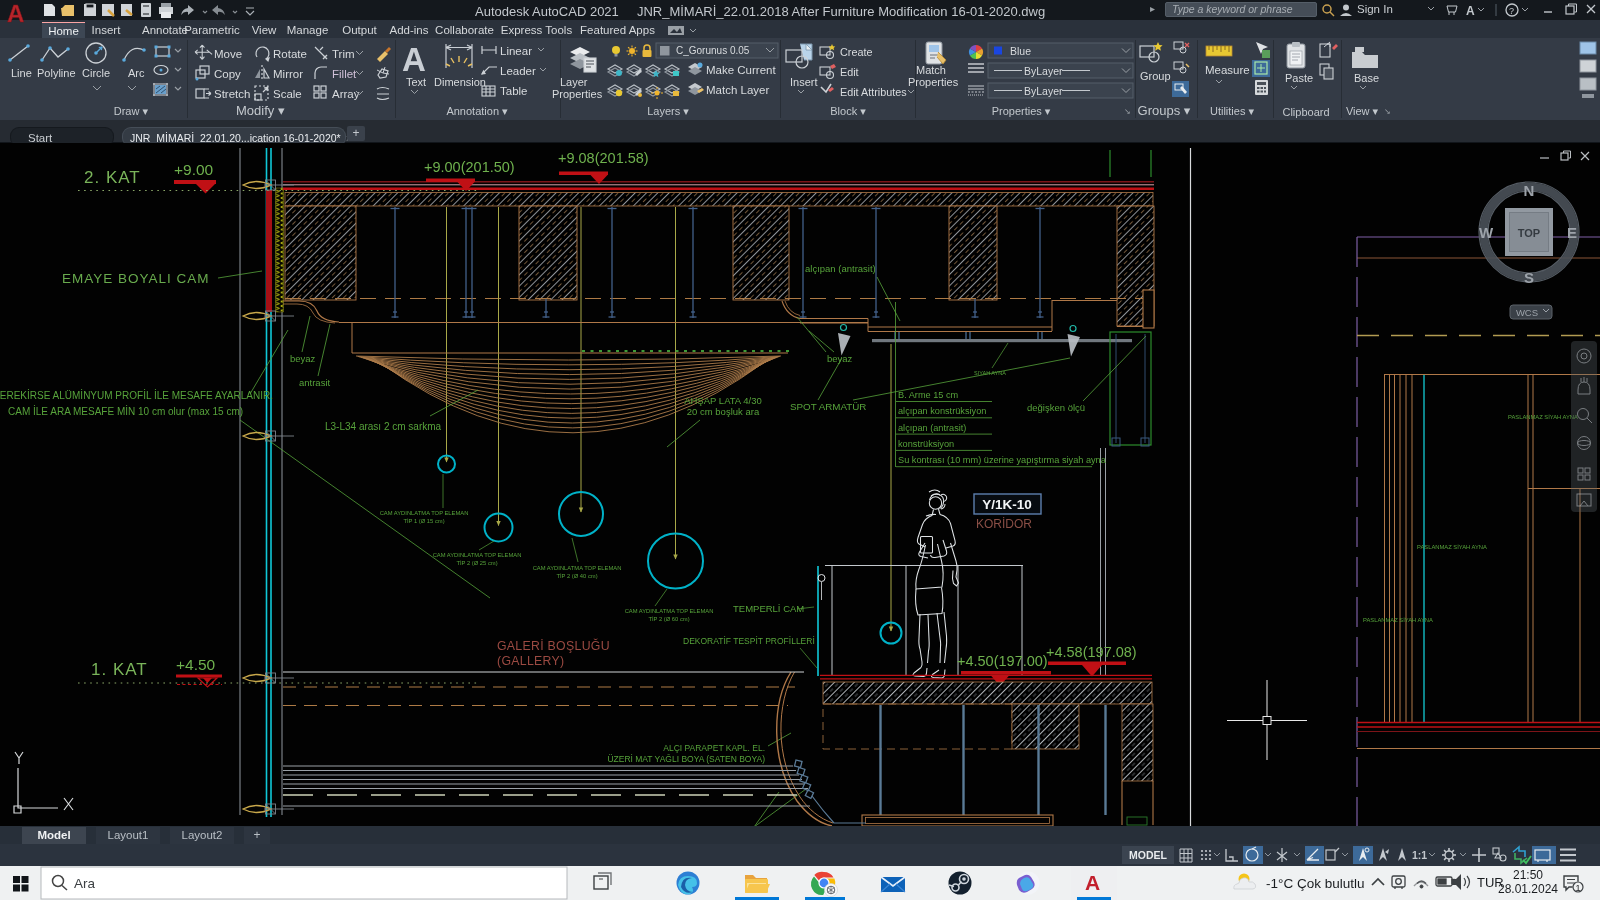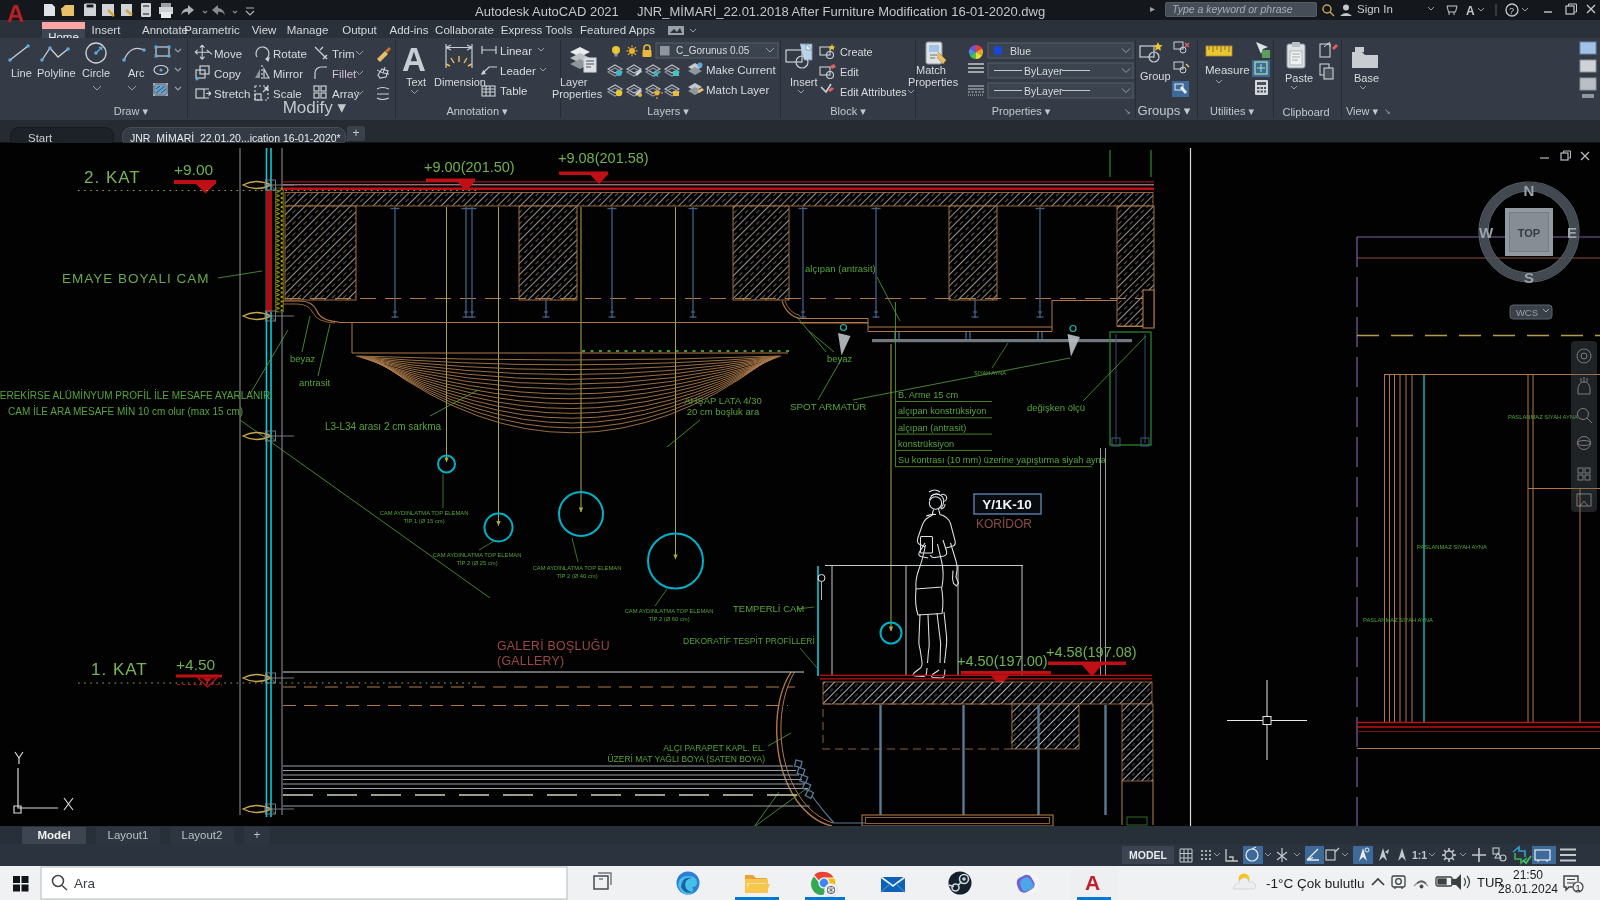--- a/index.html
+++ b/index.html
@@ -60,21 +60,21 @@
 <rect x="246" y="3" width="8" height="8" fill="none" stroke="#c3c8cd" stroke-width="1.2"></rect>
         <path d="M248.5,3 v-2 h8 v8 h-2" fill="none" stroke="#c3c8cd" stroke-width="1"></path>
 <path d="M267,2 l8,8 M275,2 l-8,8" stroke="#c3c8cd" stroke-width="1.3"></path>
 </svg>
 <div class="abs" style="left:1357px;top:3px;font-size:11.5px;color:#c9cdd1;">Sign In</div>
 </div>
 <div id="menurow">
       <svg class="abs" style="left:5px;top:-19px" width="28" height="26" viewBox="0 0 28 26">
         <text x="2" y="21" font-size="24" font-weight="bold" fill="#b6242a" font-family="Liberation Serif,serif" stroke="#7d1418" stroke-width="0.5">A</text>
       </svg>
-      <div class="mtab" style="left:42px;width:43px;background:#3d4754;color:#eef1f3;border-top:7px solid #fca5a5;">Home</div>
+      <div class="mtab" style="left:42px;width:43px;background:#3d4754;color:#eef1f3;border-top:1px solid #fca5a5;">Home</div>
       <div class="mtab" style="left:87px;width:38px;">Insert</div>
       <div class="mtab" style="left:138px;width:54px;">Annotate</div>
       <div class="mtab" style="left:182px;width:60px;">Parametric</div>
       <div class="mtab" style="left:247px;width:34px;">View</div>
       <div class="mtab" style="left:284px;width:47px;">Manage</div>
       <div class="mtab" style="left:337px;width:45px;">Output</div>
       <div class="mtab" style="left:386px;width:46px;">Add-ins</div>
       <div class="mtab" style="left:435px;width:59px;">Collaborate</div>
       <div class="mtab" style="left:499px;width:75px;text-align:center;">Express Tools</div>
       <div class="mtab" style="left:579px;width:77px;">Featured Apps</div>
@@ -88,21 +88,21 @@
       <div class="sep" style="left:187px"></div>
       <div class="sep" style="left:395px"></div>
       <div class="sep" style="left:560px"></div>
       <div class="sep" style="left:780px"></div>
       <div class="sep" style="left:915px"></div>
       <div class="sep" style="left:1135px"></div>
       <div class="sep" style="left:1197px"></div>
       <div class="sep" style="left:1273px"></div>
       <div class="sep" style="left:1341px"></div>
       <div class="abs" style="left:38px;width:110px;bottom:2px;font-size:11px;color:#c3c8cd;text-align:right;">Draw ▾</div>
-      <div class="abs" style="left:236px;width:110px;bottom:2px;font-size:17px;color:#c3c8cd;text-align:right;">Modify ▾</div>
+      <div class="abs" style="left:236px;width:110px;bottom:2px;font-size:13px;color:#c3c8cd;text-align:left;">Modify ▾</div>
       <div class="abs" style="left:422px;width:110px;bottom:2px;font-size:11px;color:#c3c8cd;text-align:center;">Annotation ▾</div>
       <div class="abs" style="left:613px;width:110px;bottom:2px;font-size:11px;color:#c3c8cd;text-align:center;">Layers ▾</div>
       <div class="abs" style="left:793px;width:110px;bottom:2px;font-size:11px;color:#c3c8cd;text-align:center;">Block ▾</div>
       <div class="abs" style="left:966px;width:110px;bottom:2px;font-size:11px;color:#c3c8cd;text-align:center;">Properties ▾</div>
       <div class="abs" style="left:1109px;width:110px;bottom:2px;font-size:13px;color:#c3c8cd;text-align:center;">Groups ▾</div>
       <div class="abs" style="left:1177px;width:110px;bottom:2px;font-size:11px;color:#c3c8cd;text-align:center;">Utilities ▾</div>
       <div class="abs" style="left:1251px;width:110px;bottom:2px;font-size:11px;color:#c3c8cd;text-align:center;">Clipboard</div>
       <div class="abs" style="left:1307px;width:110px;bottom:2px;font-size:11px;color:#c3c8cd;text-align:center;margin-top:26px;">View ▾</div>
       <div class="abs" style="left:1124px;bottom:4px;color:#9aa0a6;font-size:8px;">↘</div>
       <div class="abs" style="left:1384px;bottom:4px;color:#9aa0a6;font-size:8px;">↘</div>

